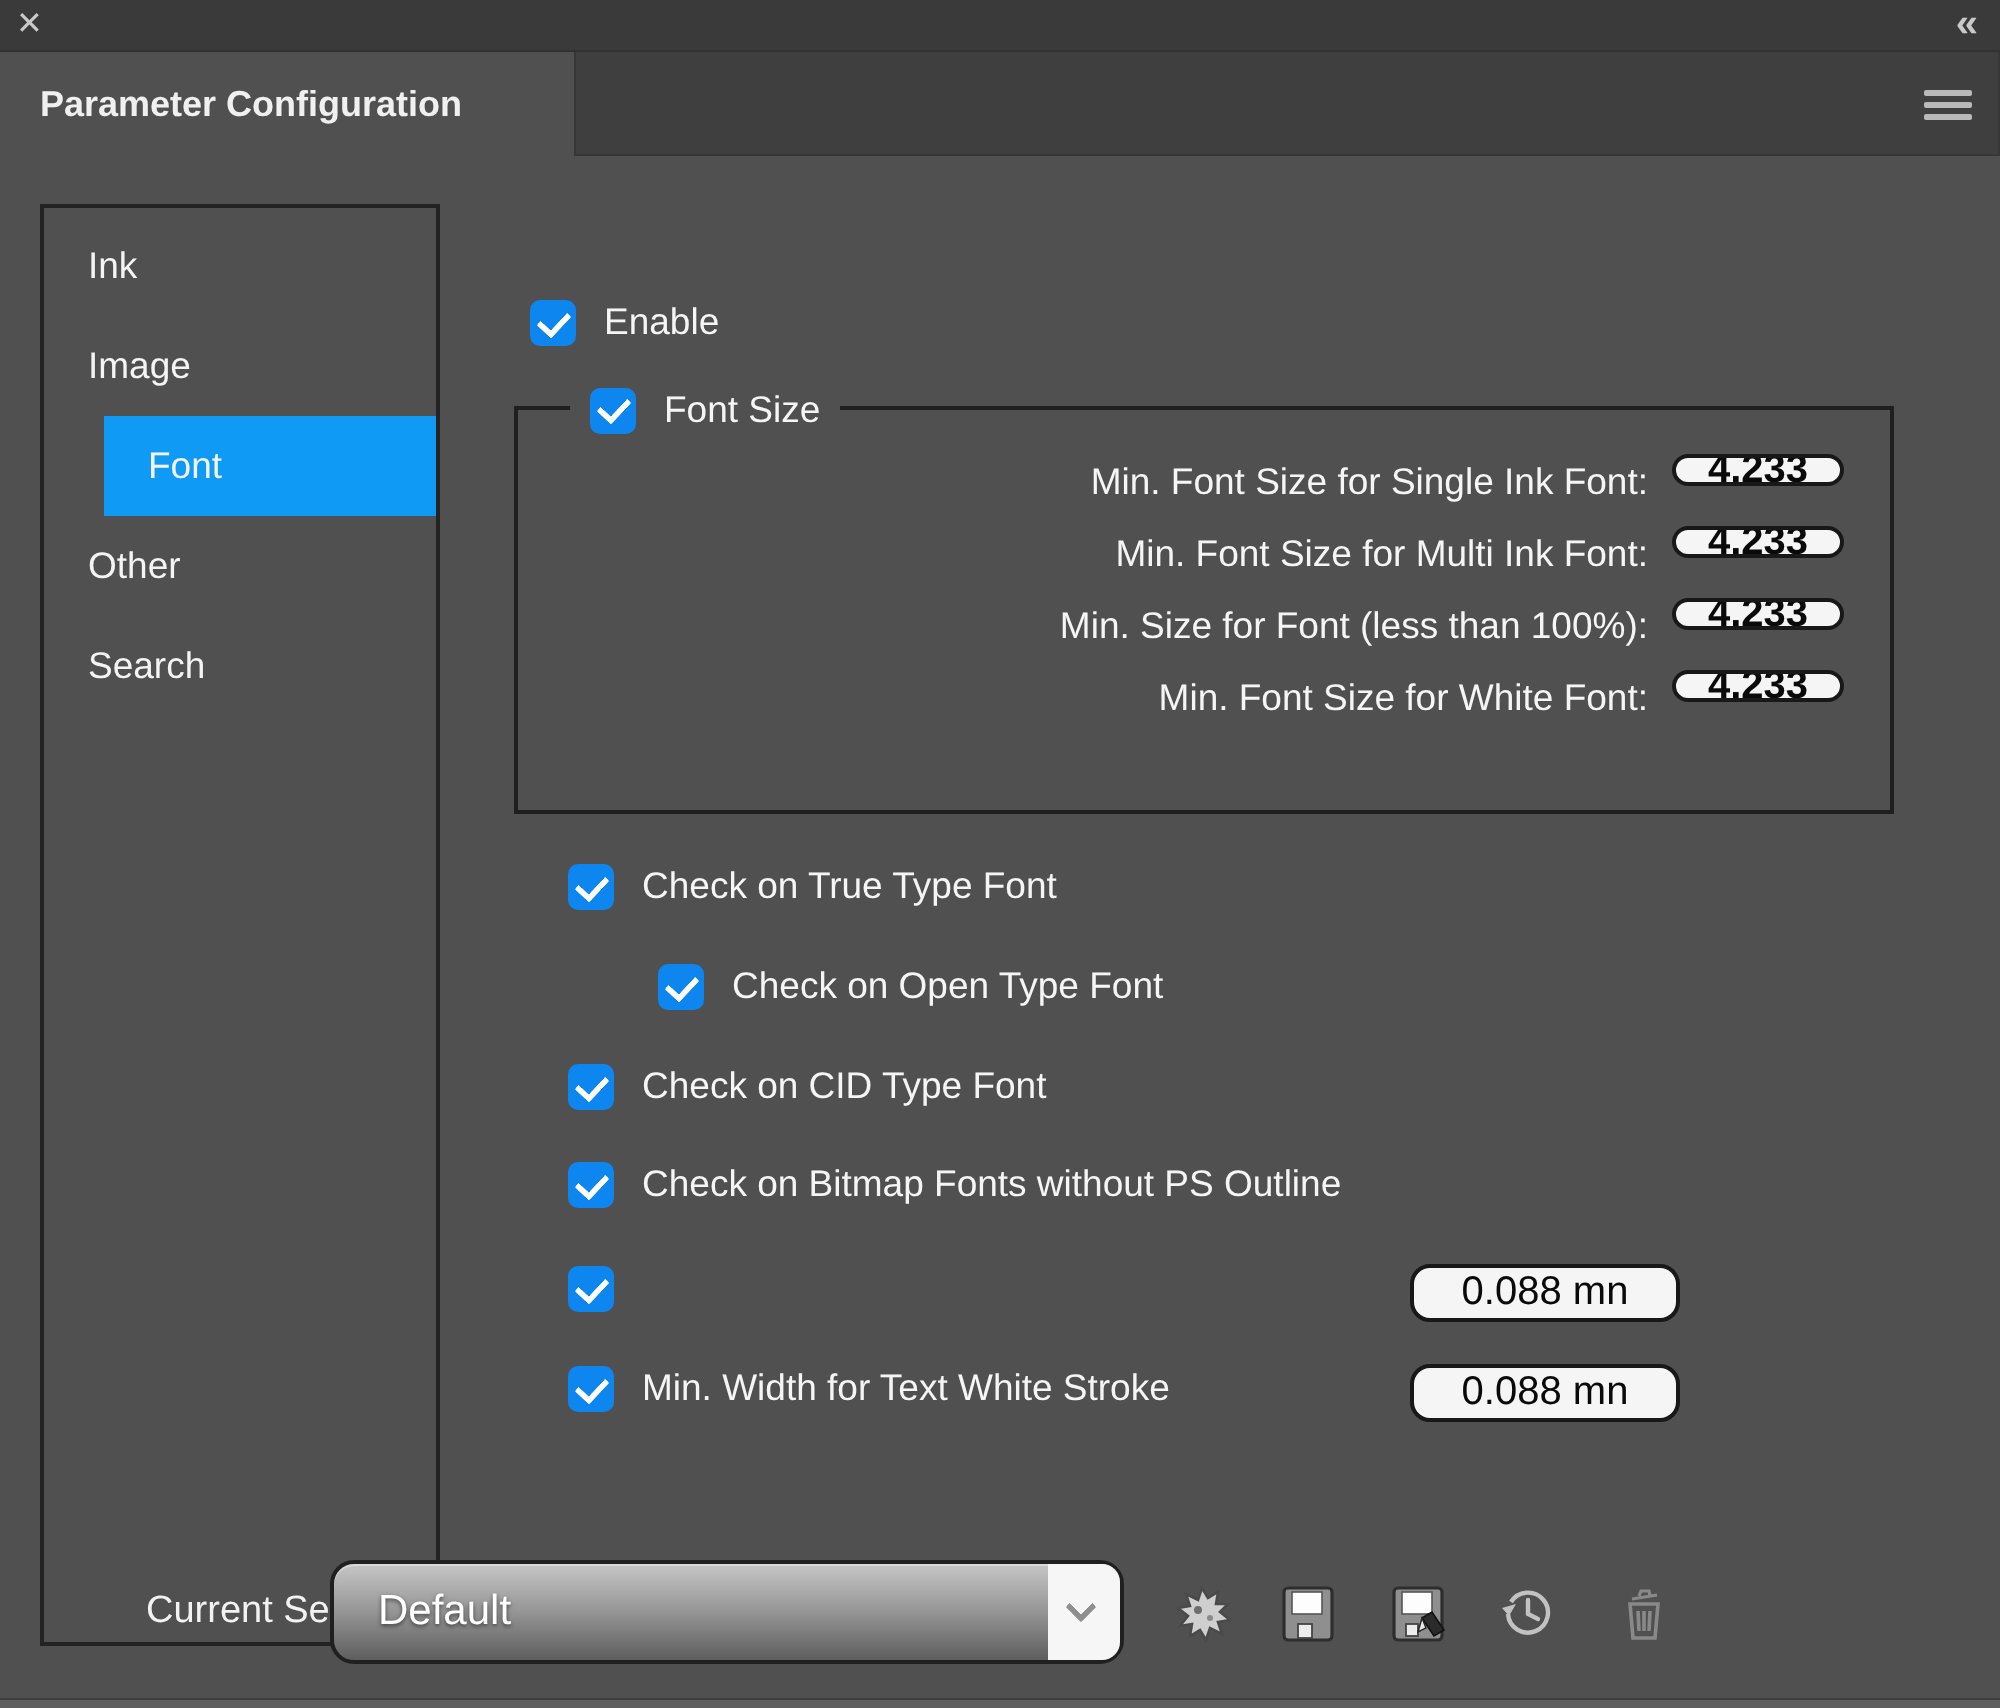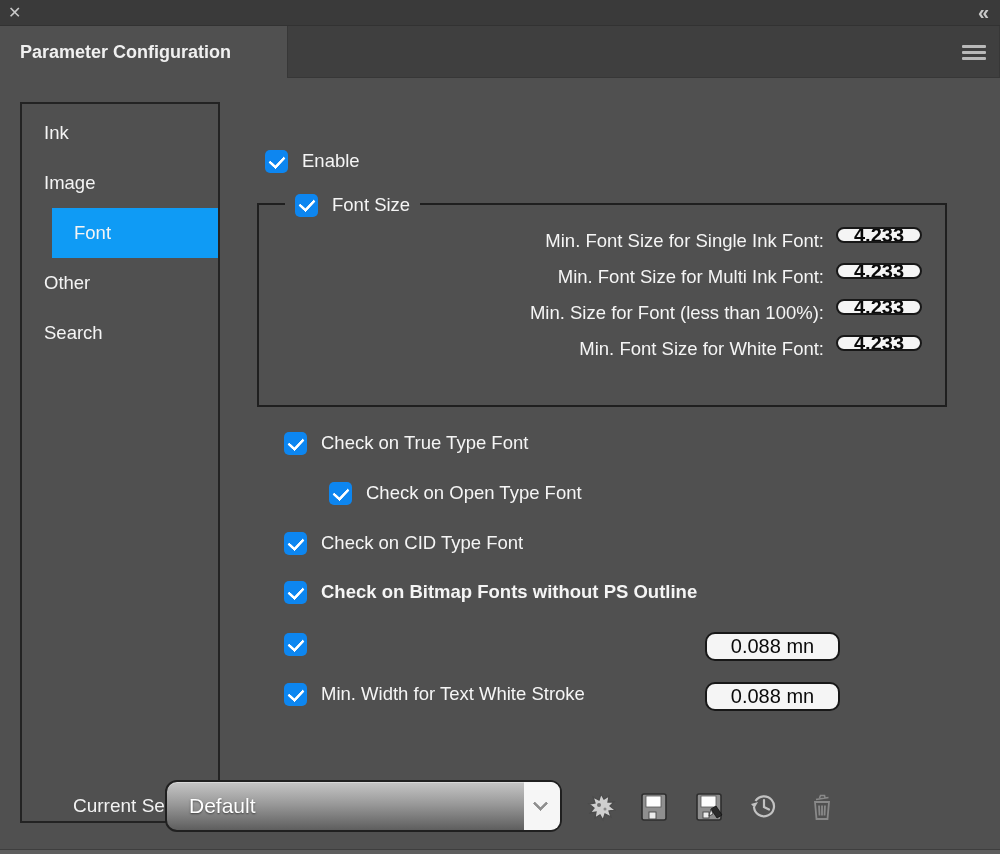--- a/index.html
+++ b/index.html
@@ -187,21 +187,21 @@
   <span class="chk-label">Check on True Type Font</span>
 </div>
 <div class="flexrow" style="left:284px; top:482px;margin-left:45px;">
   <span class="cb on"></span>
   <span class="chk-label">Check on Open Type Font</span>
 </div>
 <div class="flexrow" style="left:284px; top:532px;">
   <span class="cb on"></span>
   <span class="chk-label">Check on CID Type Font</span>
 </div>
-<div class="flexrow" style="left:284px; top:581px;font-weight:bold;">
+<div class="flexrow" style="left:284px; top:581px;">
   <span class="cb on"></span>
   <span class="chk-label">Check on Bitmap Fonts without PS Outline</span>
 </div>
 
 <div class="flexrow" style="left:284px; top:633px;">
   <span class="cb on"></span>
 </div>
 <input class="field stroke-field" style="top: 632px;" readonly="" value="0.088 mn">
 
 <div class="flexrow" style="left:284px; top:683px;">

